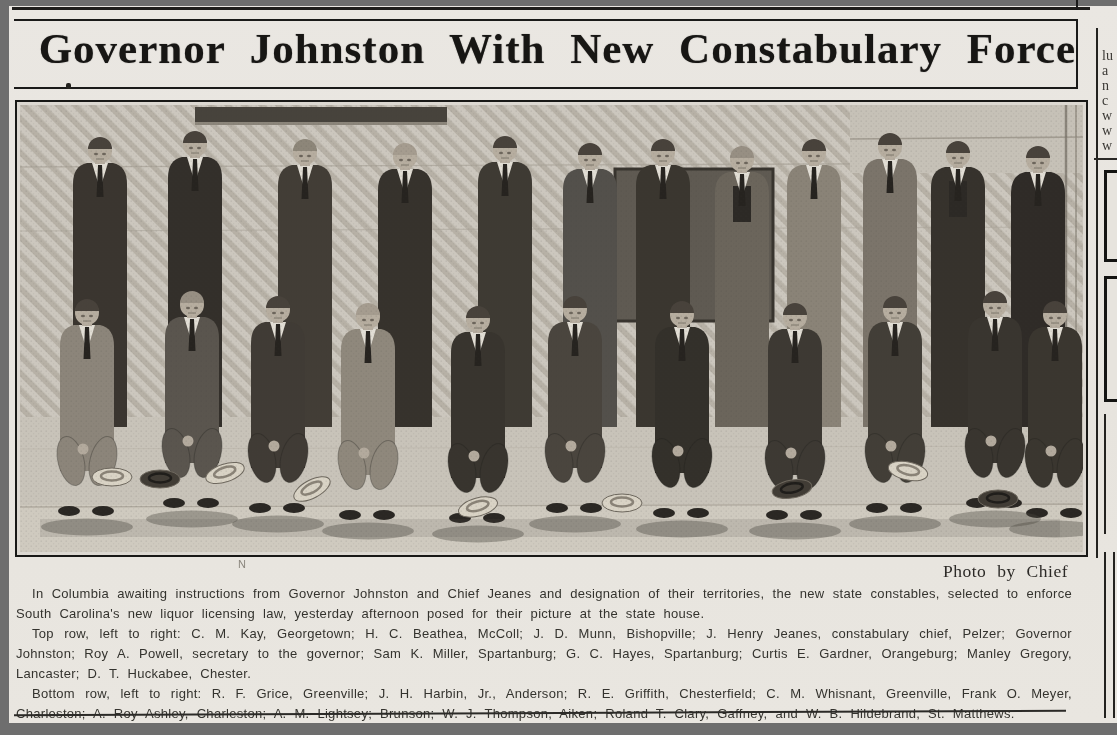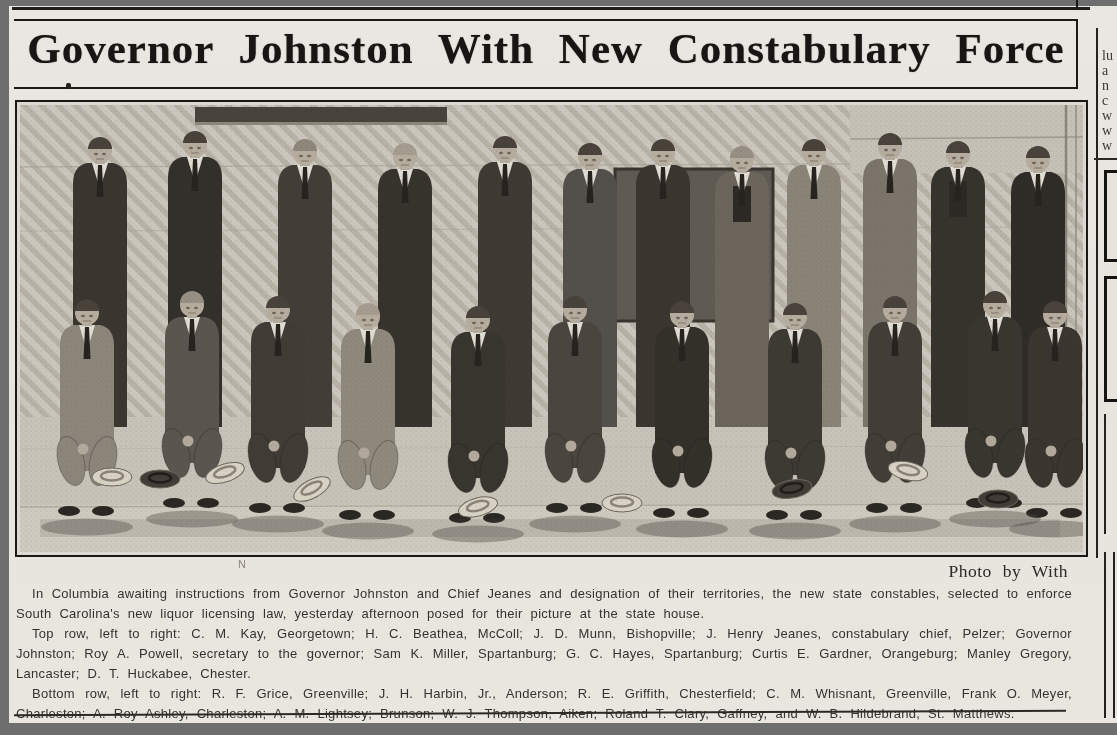--- a/index.html
+++ b/index.html
@@ -3,21 +3,21 @@
 <meta charset="utf-8">
 <style>
   html,body{margin:0;padding:0;background:#5f5f5f;}
   .stage{position:relative;width:1117px;height:735px;background:#6e6e6e;overflow:hidden;
          font-family:"Liberation Sans",sans-serif;}
   .paper{position:absolute;left:9px;top:6px;width:1108px;height:717px;
          background:linear-gradient(180deg,#eae7e2 0%,#e7e4de 55%,#e9e6e0 100%);}
   .hrule{position:absolute;background:#1f1e1c;}
   .headline-box{position:absolute;left:14px;top:19px;width:1062px;height:66px;
         border-top:2px solid #1a1a19;border-right:2px solid #1a1a19;border-bottom:2px solid #1a1a19;}
-  .headline{position:absolute;left:16px;top:24px;width:1060px;text-align:center;
+  .headline{position:absolute;left:16px;top:24px;width:1060px;text-align:right;
         font-family:"Liberation Serif",serif;font-weight:700;font-size:43px;color:#171614;
         letter-spacing:1px;word-spacing:13px;white-space:nowrap;
         text-shadow:0 0 1px rgba(23,22,20,.55);}
   .tick{position:absolute;left:66px;top:83px;width:5px;height:6px;background:#24231f;border-radius:2px;}
   .photo-frame{position:absolute;left:15px;top:100px;width:1073px;height:457px;
         border:2px solid #181816;background:#dcd8d1;padding:3px;box-sizing:border-box;}
   .photo-frame svg{display:block;width:100%;height:100%;}
   .credit{position:absolute;right:49px;top:561px;font-family:"Liberation Serif",serif;
         font-size:17.5px;color:#2c2a27;word-spacing:6px;letter-spacing:.5px;}
   .pencil{position:absolute;left:238px;top:558px;font-size:11px;color:#8b877e;}
@@ -399,21 +399,21 @@
           <g>
             <ellipse cx="978" cy="394" rx="20" ry="9" fill="#413c35" stroke="#6e685e"></ellipse>
             <ellipse cx="978" cy="393" rx="11" ry="4.5" fill="none" stroke="#1f1d1a" stroke-width="2.5"></ellipse>
           </g>
         </g>
 
       <rect x="0" y="0" width="1063" height="447" fill="url(#dots)"></rect>
     </svg>
   </div>
 
-  <div class="credit">Photo by With</div>
+  <div class="credit">Photo by Chief</div>
   <div class="pencil">N</div>
   <div class="caption">
     <p>In Columbia awaiting instructions from Governor Johnston and Chief Jeanes and designation of their territories, the new state constables, selected to enforce South Carolina's new liquor licensing law, yesterday afternoon posed for their picture at the state house.</p>
     <p>Top row, left to right: C. M. Kay, Georgetown; H. C. Beathea, McColl; J. D. Munn, Bishopville; J. Henry Jeanes, constabulary chief, Pelzer; Governor Johnston; Roy A. Powell, secretary to the governor; Sam K. Miller, Spartanburg; G. C. Hayes, Spartanburg; Curtis E. Gardner, Orangeburg; Manley Gregory, Lancaster; D. T. Huckabee, Chester.</p>
     <p>Bottom row, left to right: R. F. Grice, Greenville; J. H. Harbin, Jr., Anderson; R. E. Griffith, Chesterfield; C. M. Whisnant, Greenville, Frank O. Meyer, Charleston; A. Roy Ashley, Charleston; A. M. Lightsey; Brunson; W. J. Thompson, Aiken; Roland T. Clary, Gaffney, and W. B. Hildebrand, St. Matthews.</p>
   </div>
   <div class="bottom-rule"></div>
 
   <div class="col-sep"></div>
   <div class="corner-vline"></div>

